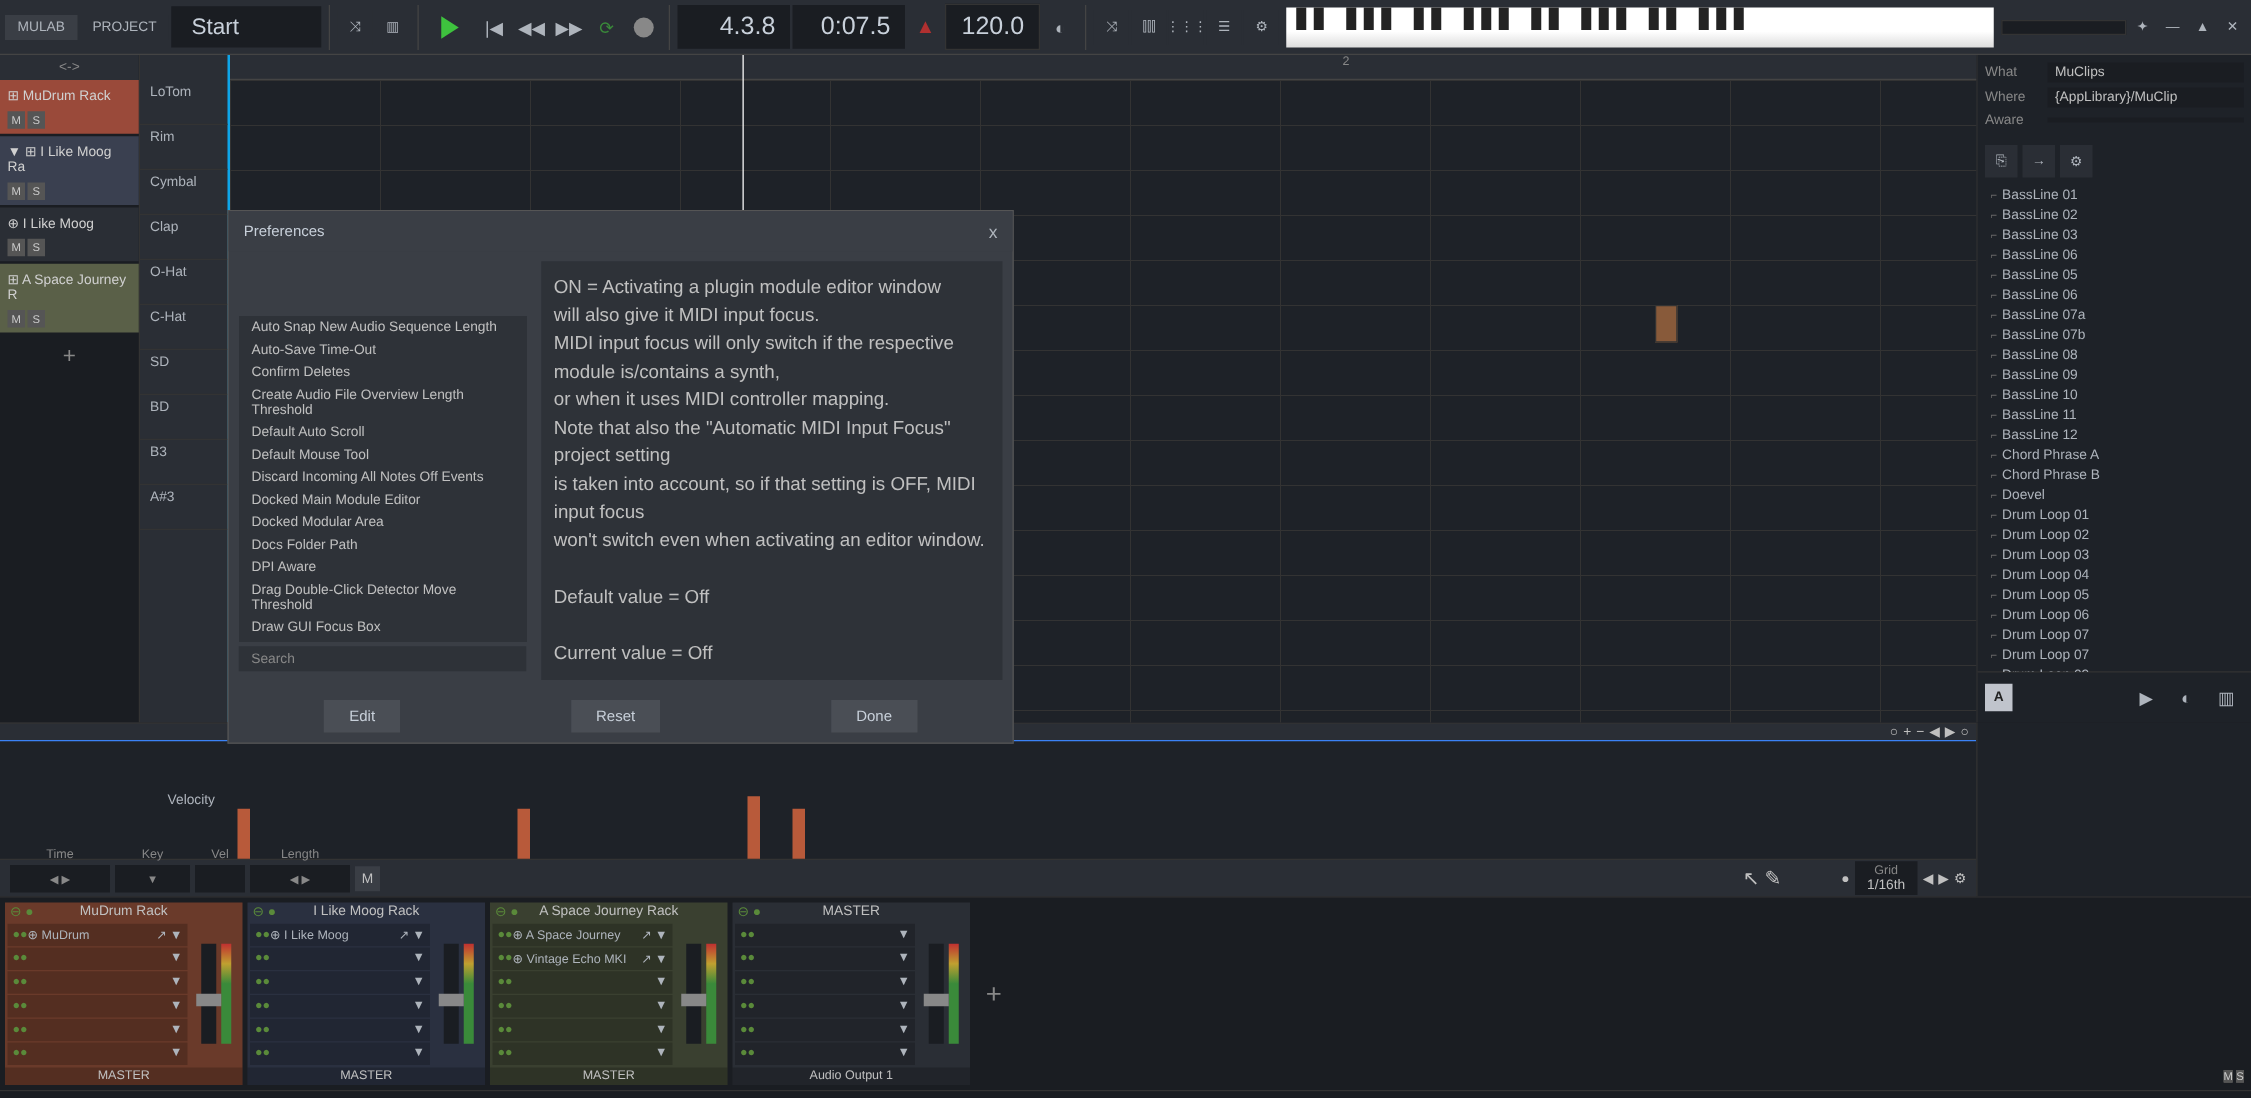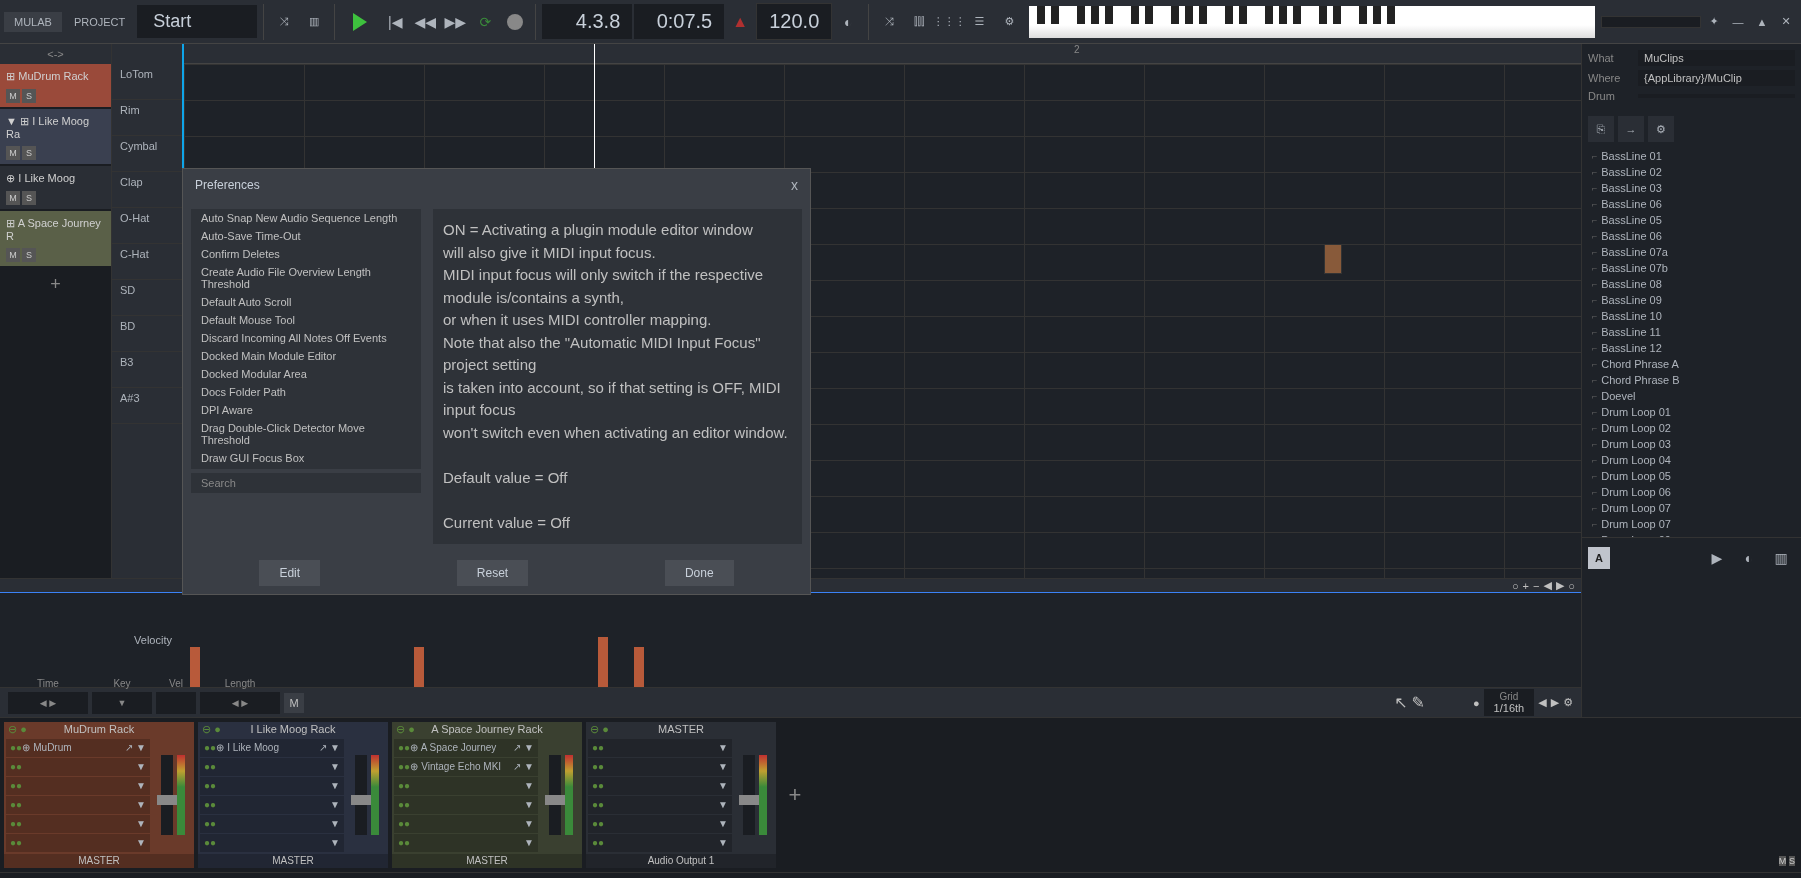--- a/index.html
+++ b/index.html
@@ -89,21 +89,21 @@
 .add-channel { width: 30px; display: flex; align-items: center; justify-content: center; font-size: 22px; color: #888; cursor: pointer; }
 
 
 .hscroll { height: 14px; background: #1a1d22; border-top: 1px solid #333; }
 
 
 .dialog-overlay { position: absolute; top: 168px; left: 182px; width: 629px; background: #3a3e45; border: 1px solid #555; z-index: 100; }
 .dialog-title { padding: 8px 12px; background: #3a3e45; color: #c8d0da; font-size: 12px; display: flex; justify-content: space-between; align-items: center; }
 .dialog-close { cursor: pointer; font-size: 14px; color: #aeb4bc; }
 .dialog-body { display: flex; padding: 8px; gap: 12px; }
-.pref-list { width: 230px; background: #2e3238; max-height: 260px; overflow-y: auto; }
+.pref-list { width: 230px; background: #2e3238; max-height: 260px; overflow-y: auto; margin-top: 44px; }
 .pref-item { padding: 3px 10px; font-size: 11px; color: #c0c0c0; cursor: pointer; }
 .pref-search { width: 230px; background: #2e3238; padding: 4px 10px; margin-top: 4px; font-size: 11px; color: #888; }
 .pref-detail { flex: 1; background: #2e3238; padding: 10px; font-size: 15px; color: #c0c0c0; line-height: 1.5; }
 .dialog-buttons { display: flex; justify-content: space-around; padding: 8px; align-items: center; }
 .dlg-btn { background: #4a4e55; padding: 6px 20px; color: #c8d0da; font-size: 12px; cursor: pointer; border: none; }
 
 .metronome-icon { color: #b03030; font-size: 16px; }
 </style>
 </head>
 <body>
@@ -234,21 +234,21 @@
     <div class="browser-header">
       <div class="browser-row">
         <div class="browser-label">What</div>
         <div class="browser-field">MuClips</div>
       </div>
       <div class="browser-row">
         <div class="browser-label">Where</div>
         <div class="browser-field">{AppLibrary}/MuClip</div>
       </div>
       <div class="browser-row">
-        <div class="browser-label">Drum</div>
+        <div class="browser-label">Aware</div>
         <div class="browser-field"></div>
       </div>
     </div>
     <div class="browser-icons">
       <div class="browser-icon-btn">⎘</div>
       <div class="browser-icon-btn">→</div>
       <div class="browser-icon-btn">⚙</div>
     </div>
     <div class="browser-list" id="browser-items">
         <div class="browser-item">BassLine 01</div>

